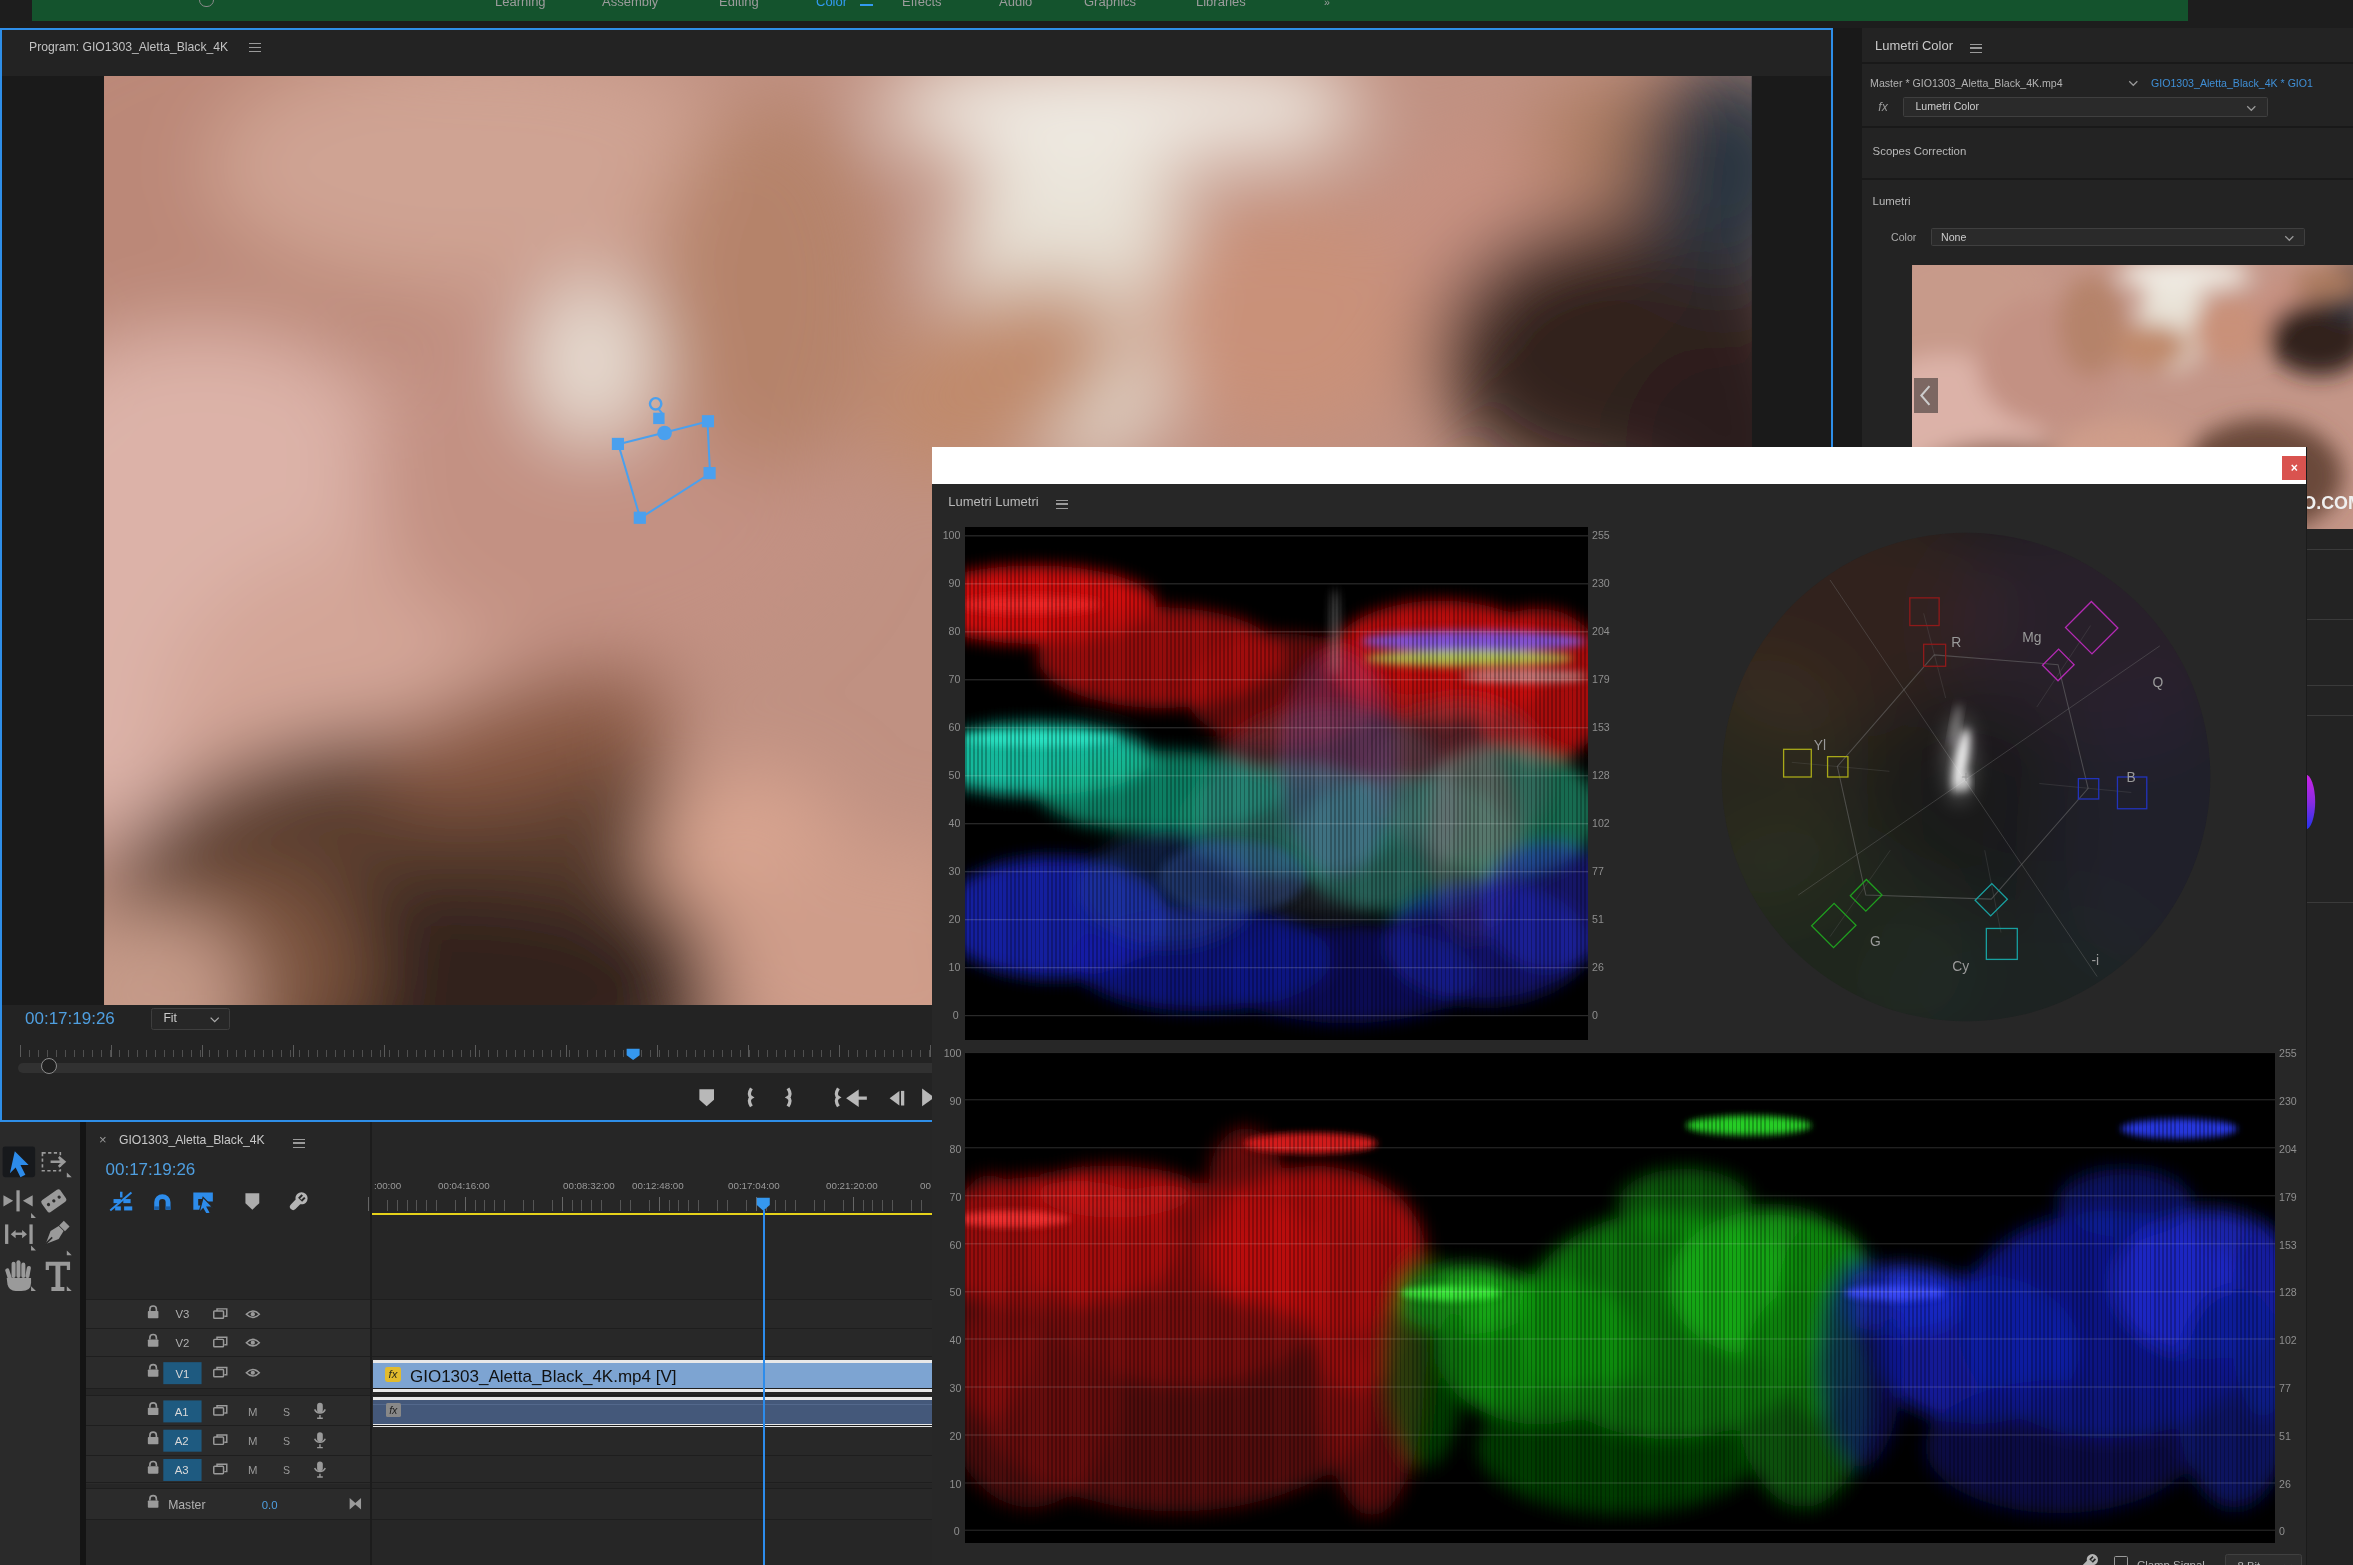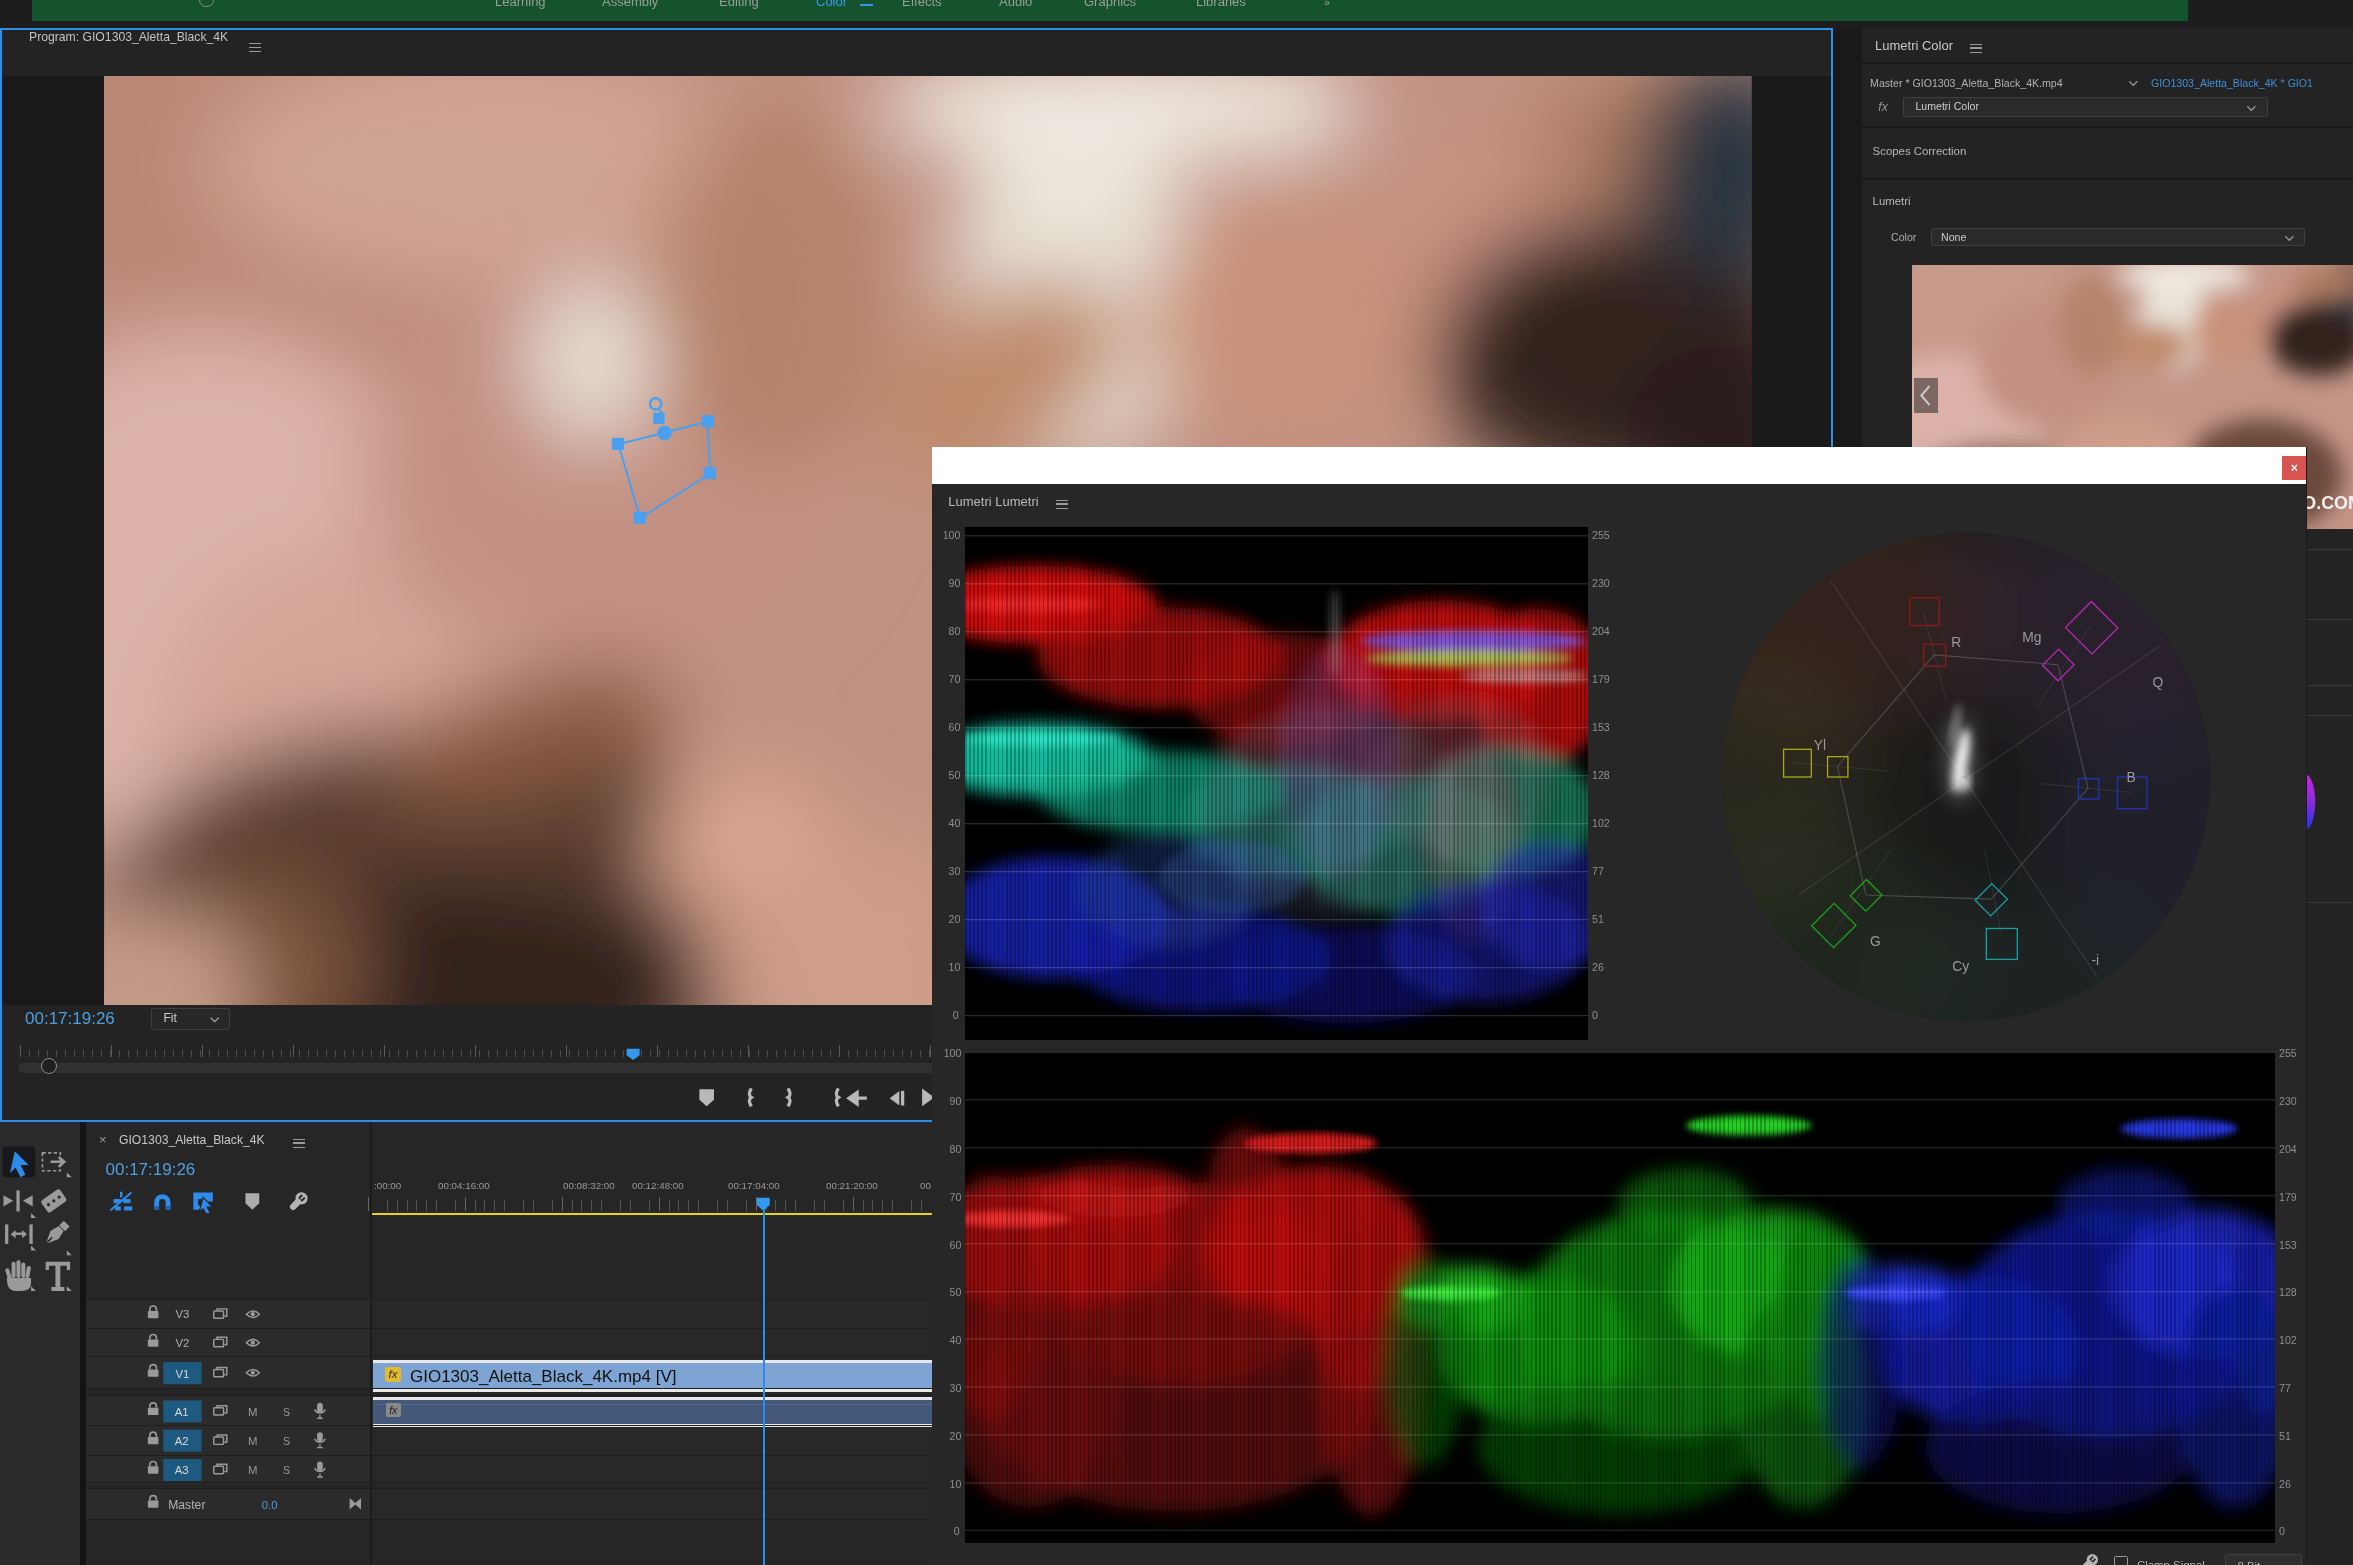--- a/index.html
+++ b/index.html
@@ -28,21 +28,21 @@
   <div class="abs" style="left:1292px;top:-4.1px;font-size:10.6px;color:#9c9c9c;">»</div>
 </div>
 
 <div class="abs" id="programpanel" style="left:0;top:28px;width:1833px;height:1094px;background:#232323;">
   
   <div class="abs" style="left:0;top:0;width:1833px;height:2.4px;background:#2e8ee8;"></div>
   <div class="abs" style="left:0;top:0;width:2.4px;height:1094px;background:#2e8ee8;"></div>
   <div class="abs" style="left:1831px;top:0;width:2.4px;height:1094px;background:#2e8ee8;"></div>
   <div class="abs" style="left:0;top:1092px;width:1833px;height:2.4px;background:#2e8ee8;"></div>
   
-  <div class="abs" style="left:29px;top:2px;font-size:12.2px;color:#c2c2c2;">Program: GIO1303_Aletta_Black_4K</div>
+  <div class="abs" style="left:29px;top:12px;font-size:12.2px;color:#c2c2c2;">Program: GIO1303_Aletta_Black_4K</div>
   <div class="abs hamb" style="left:249px;top:12.2px;"></div>
   <div class="abs" style="left:2.4px;top:48px;width:102px;height:929px;background:#1a1a1a;"></div>
   <div class="abs" style="left:1752px;top:48px;width:79px;height:929px;background:#1a1a1a;"></div>
   
   <div class="abs" style="left:104px;top:48px;width:1648px;height:929px;overflow:hidden;" id="videoarea">
     <svg width="1648" height="929" viewBox="0 0 2025 1142">
       <defs>
         <filter id="vb" x="-20%" y="-20%" width="140%" height="140%">
               <feGaussianBlur stdDeviation="48"></feGaussianBlur>
             </filter>

